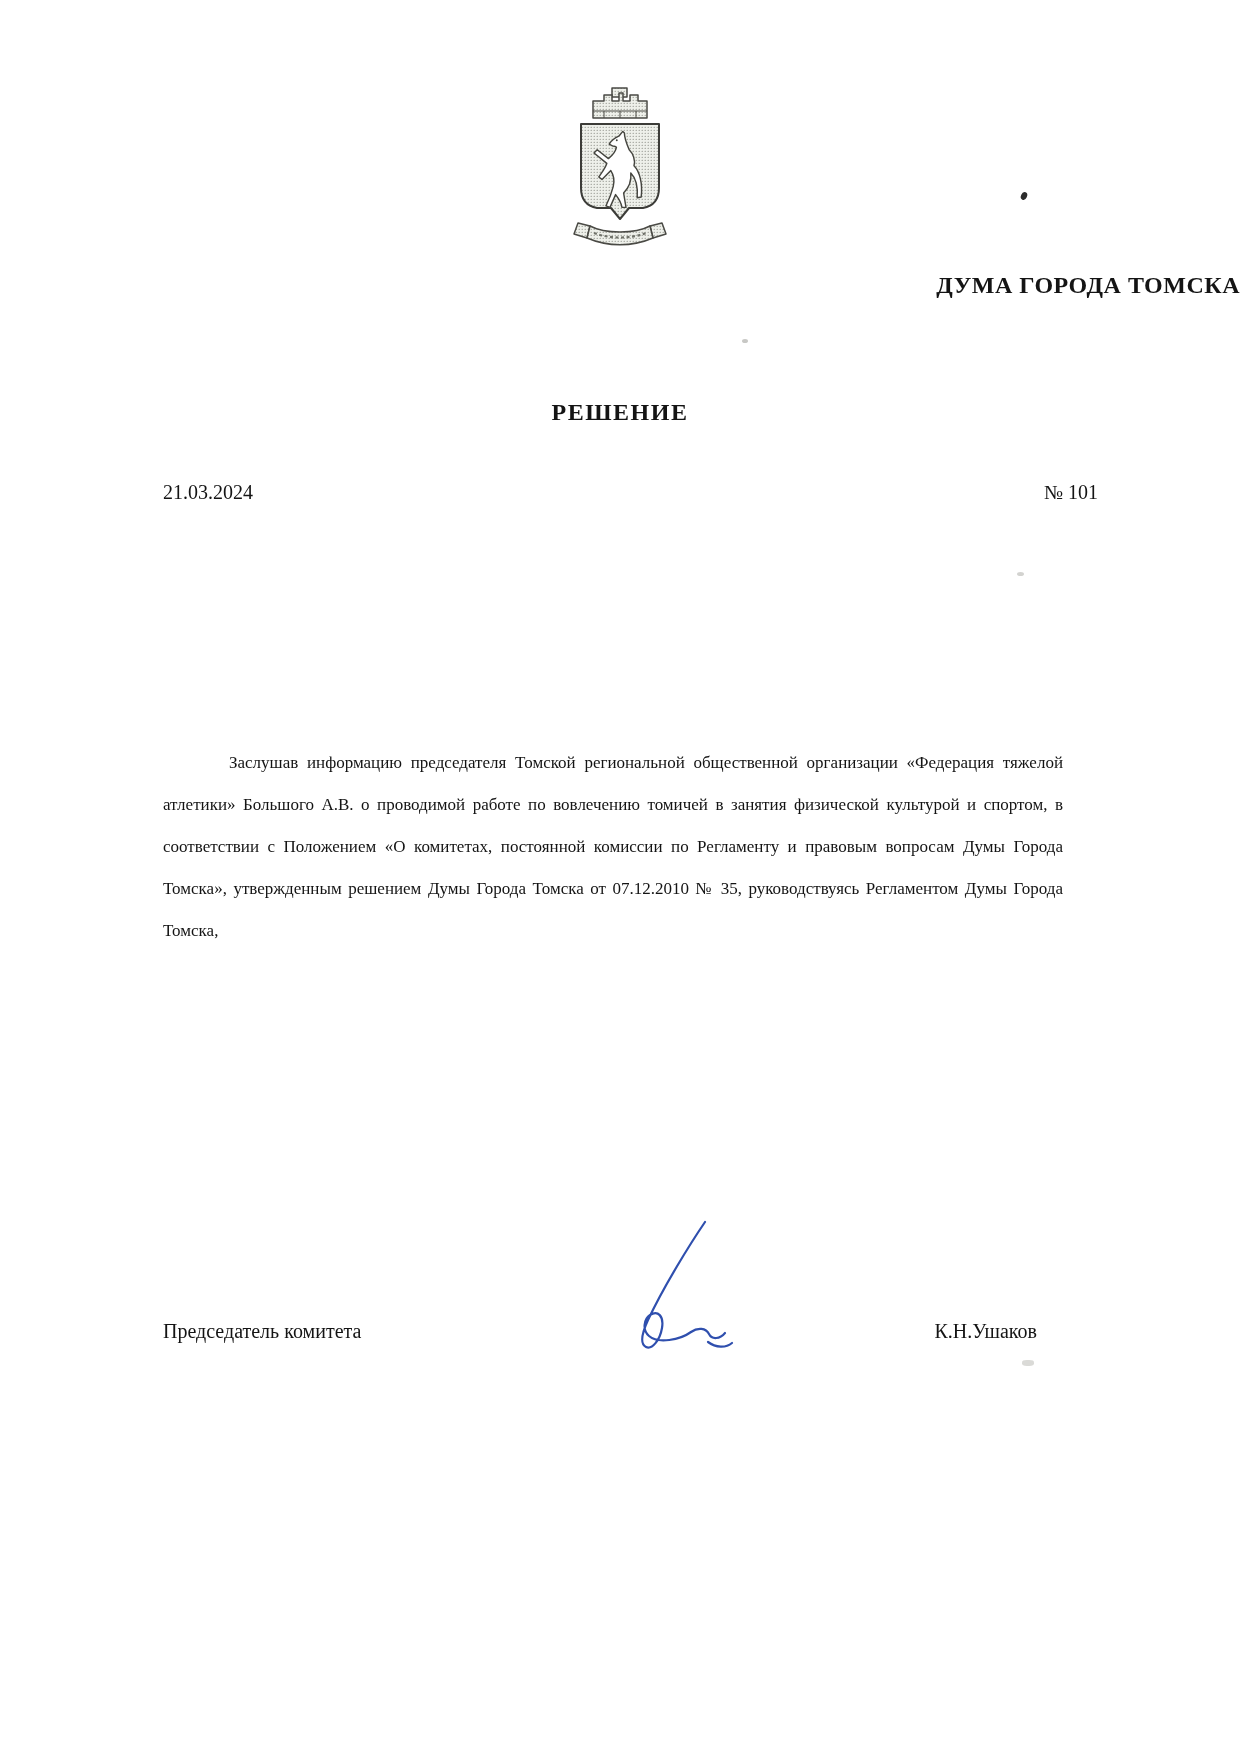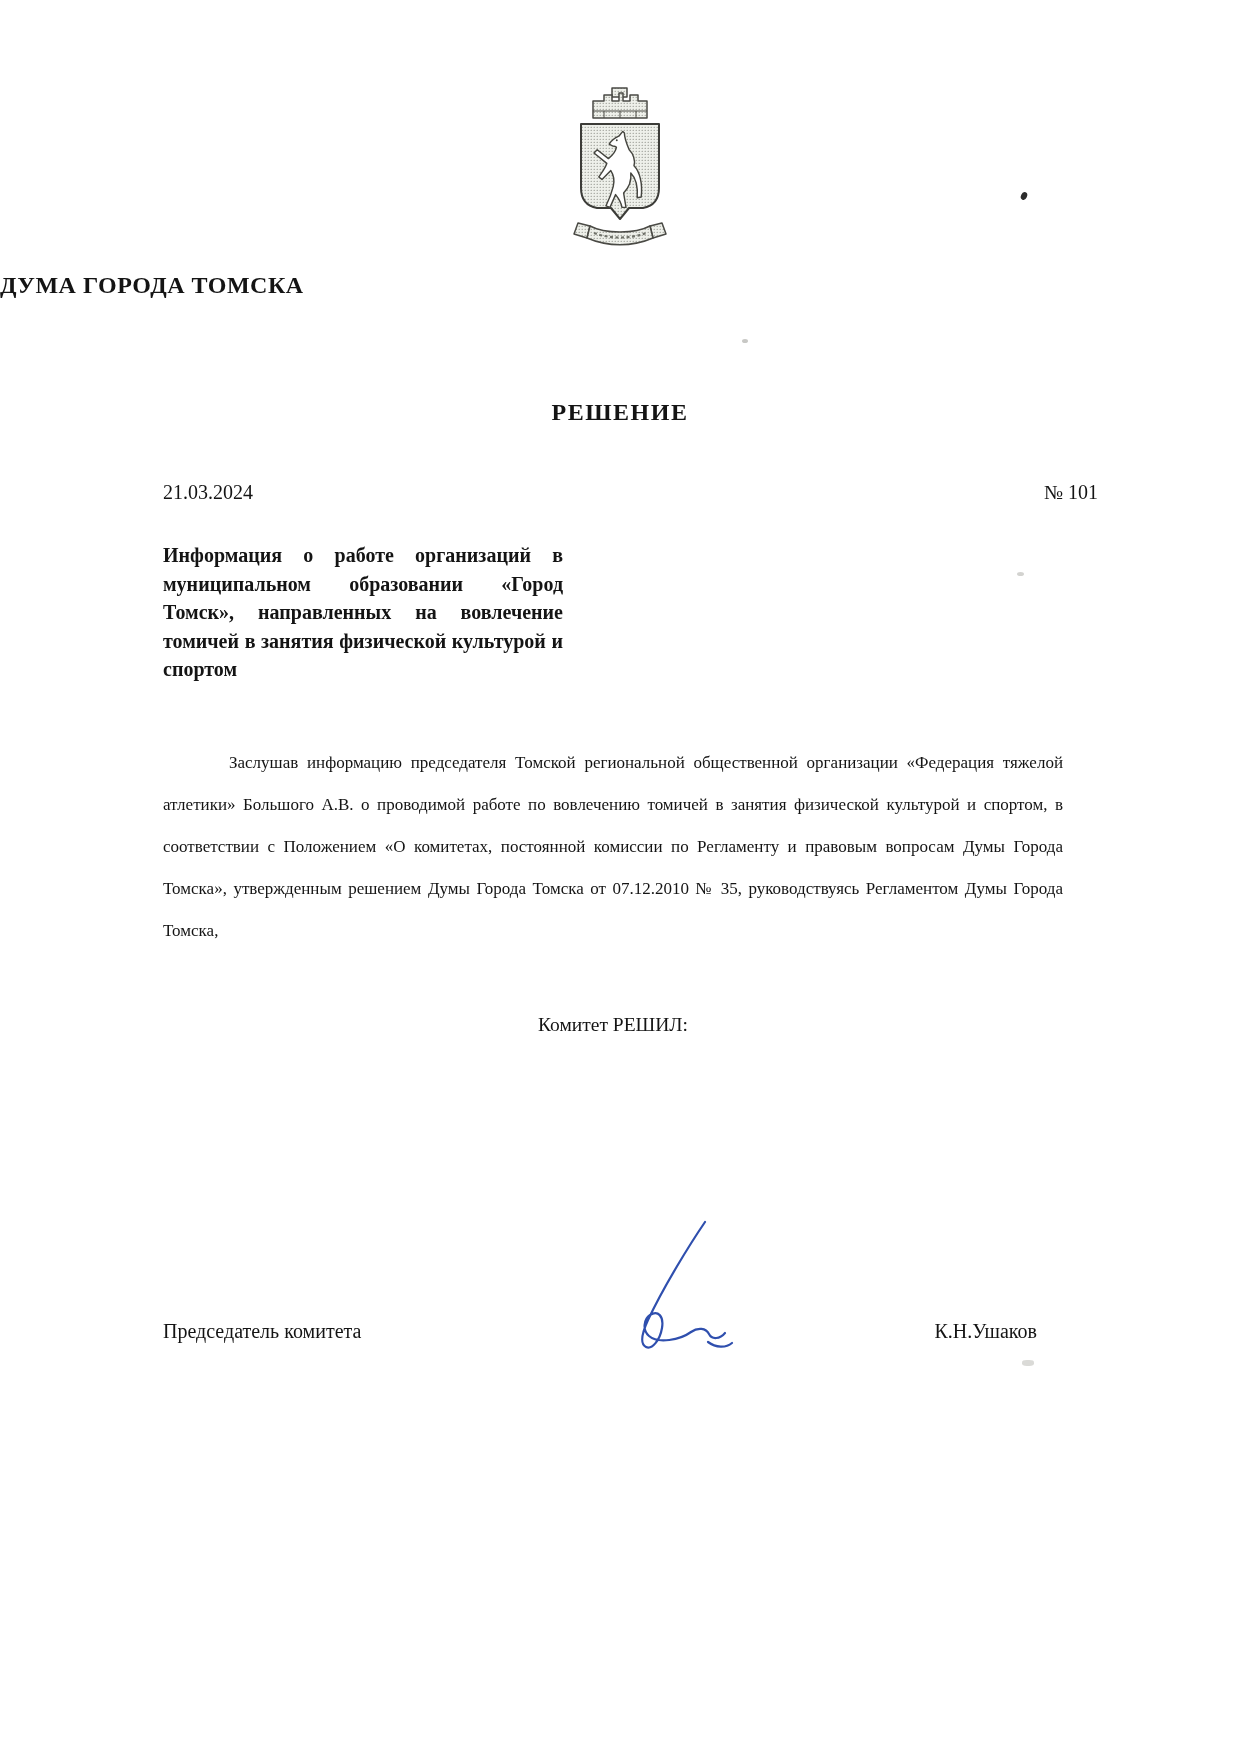--- a/index.html
+++ b/index.html
@@ -6,21 +6,21 @@
   .page{
     position:relative;
     width:1240px;height:1753px;
     margin:0 auto;
     background:#ffffff;
     color:#141414;
     font-family:"Liberation Serif", serif;
     overflow:hidden;
   }
   .emblem{position:absolute;top:84px;left:560px;}
-  .t-duma{position:absolute;top:272px;left:0;width:100%;text-align:left;
+  .t-duma{position:absolute;top:272px;left:0;width:100%;text-align:right;
     font-weight:bold;font-size:24px;letter-spacing:.5px;}
   .t-comm{position:absolute;top:330px;left:0;width:100%;text-align:center;
     font-weight:bold;font-size:25px;letter-spacing:.5px;}
   .t-resh{position:absolute;top:399px;left:0;width:100%;text-align:center;
     font-weight:bold;font-size:24px;letter-spacing:1.5px;}
   .meta{position:absolute;top:481px;left:163px;width:935px;
     display:flex;justify-content:space-between;font-size:20px;gap:16px;}
   .subject{position:absolute;top:541px;left:163px;width:400px;
     font-weight:bold;font-size:20px;line-height:28.5px;text-align:justify;}
   .para{margin:0;position:absolute;left:163px;width:900px;
@@ -75,25 +75,23 @@
   </svg>
 
   <div class="t-duma">ДУМА ГОРОДА ТОМСКА</div>
   <div class="t-resh">РЕШЕНИЕ</div>
 
   <div class="meta">
     <span>21.03.2024</span>
     <span>№ 101</span>
   </div>
 
-  <div class="subject">Информация о работе организаций в муниципальном образовании «Город Томск», направленных на вовлечение томичей в занятия физической культурой и спортом</div>
 
   <p class="para para1">Заслушав информацию председателя Томской региональной общественной организации «Федерация тяжелой атлетики» Большого А.В. о проводимой работе по вовлечению томичей в занятия физической культурой и спортом, в соответствии с Положением «О комитетах, постоянной комиссии по Регламенту и правовым вопросам Думы Города Томска», утвержденным решением Думы Города Томска от 07.12.2010 № 35, руководствуясь Регламентом Думы Города Томска,</p>
 
-  <div class="resolved">Комитет РЕШИЛ:</div>
 
 
   <svg class="sig" width="180" height="150" viewBox="0 0 180 150">
     <g fill="none" stroke="#2f4fae" stroke-width="2.2" stroke-linecap="round" stroke-linejoin="round">
       <path d="M113,6 C98,28 72,70 56,104 C50,117 48,128 54,131 C60,134 68,124 70,112
                C72,100 66,94 58,99 C52,103 50,114 57,120 C66,128 88,124 99,116
                C106,111 114,112 117,118 C120,124 128,123 133,117" stroke="#2f4fae"></path>
       <path d="M116,126 C124,132 134,132 140,127" stroke="#2f4fae"></path>
     </g>
   </svg>

